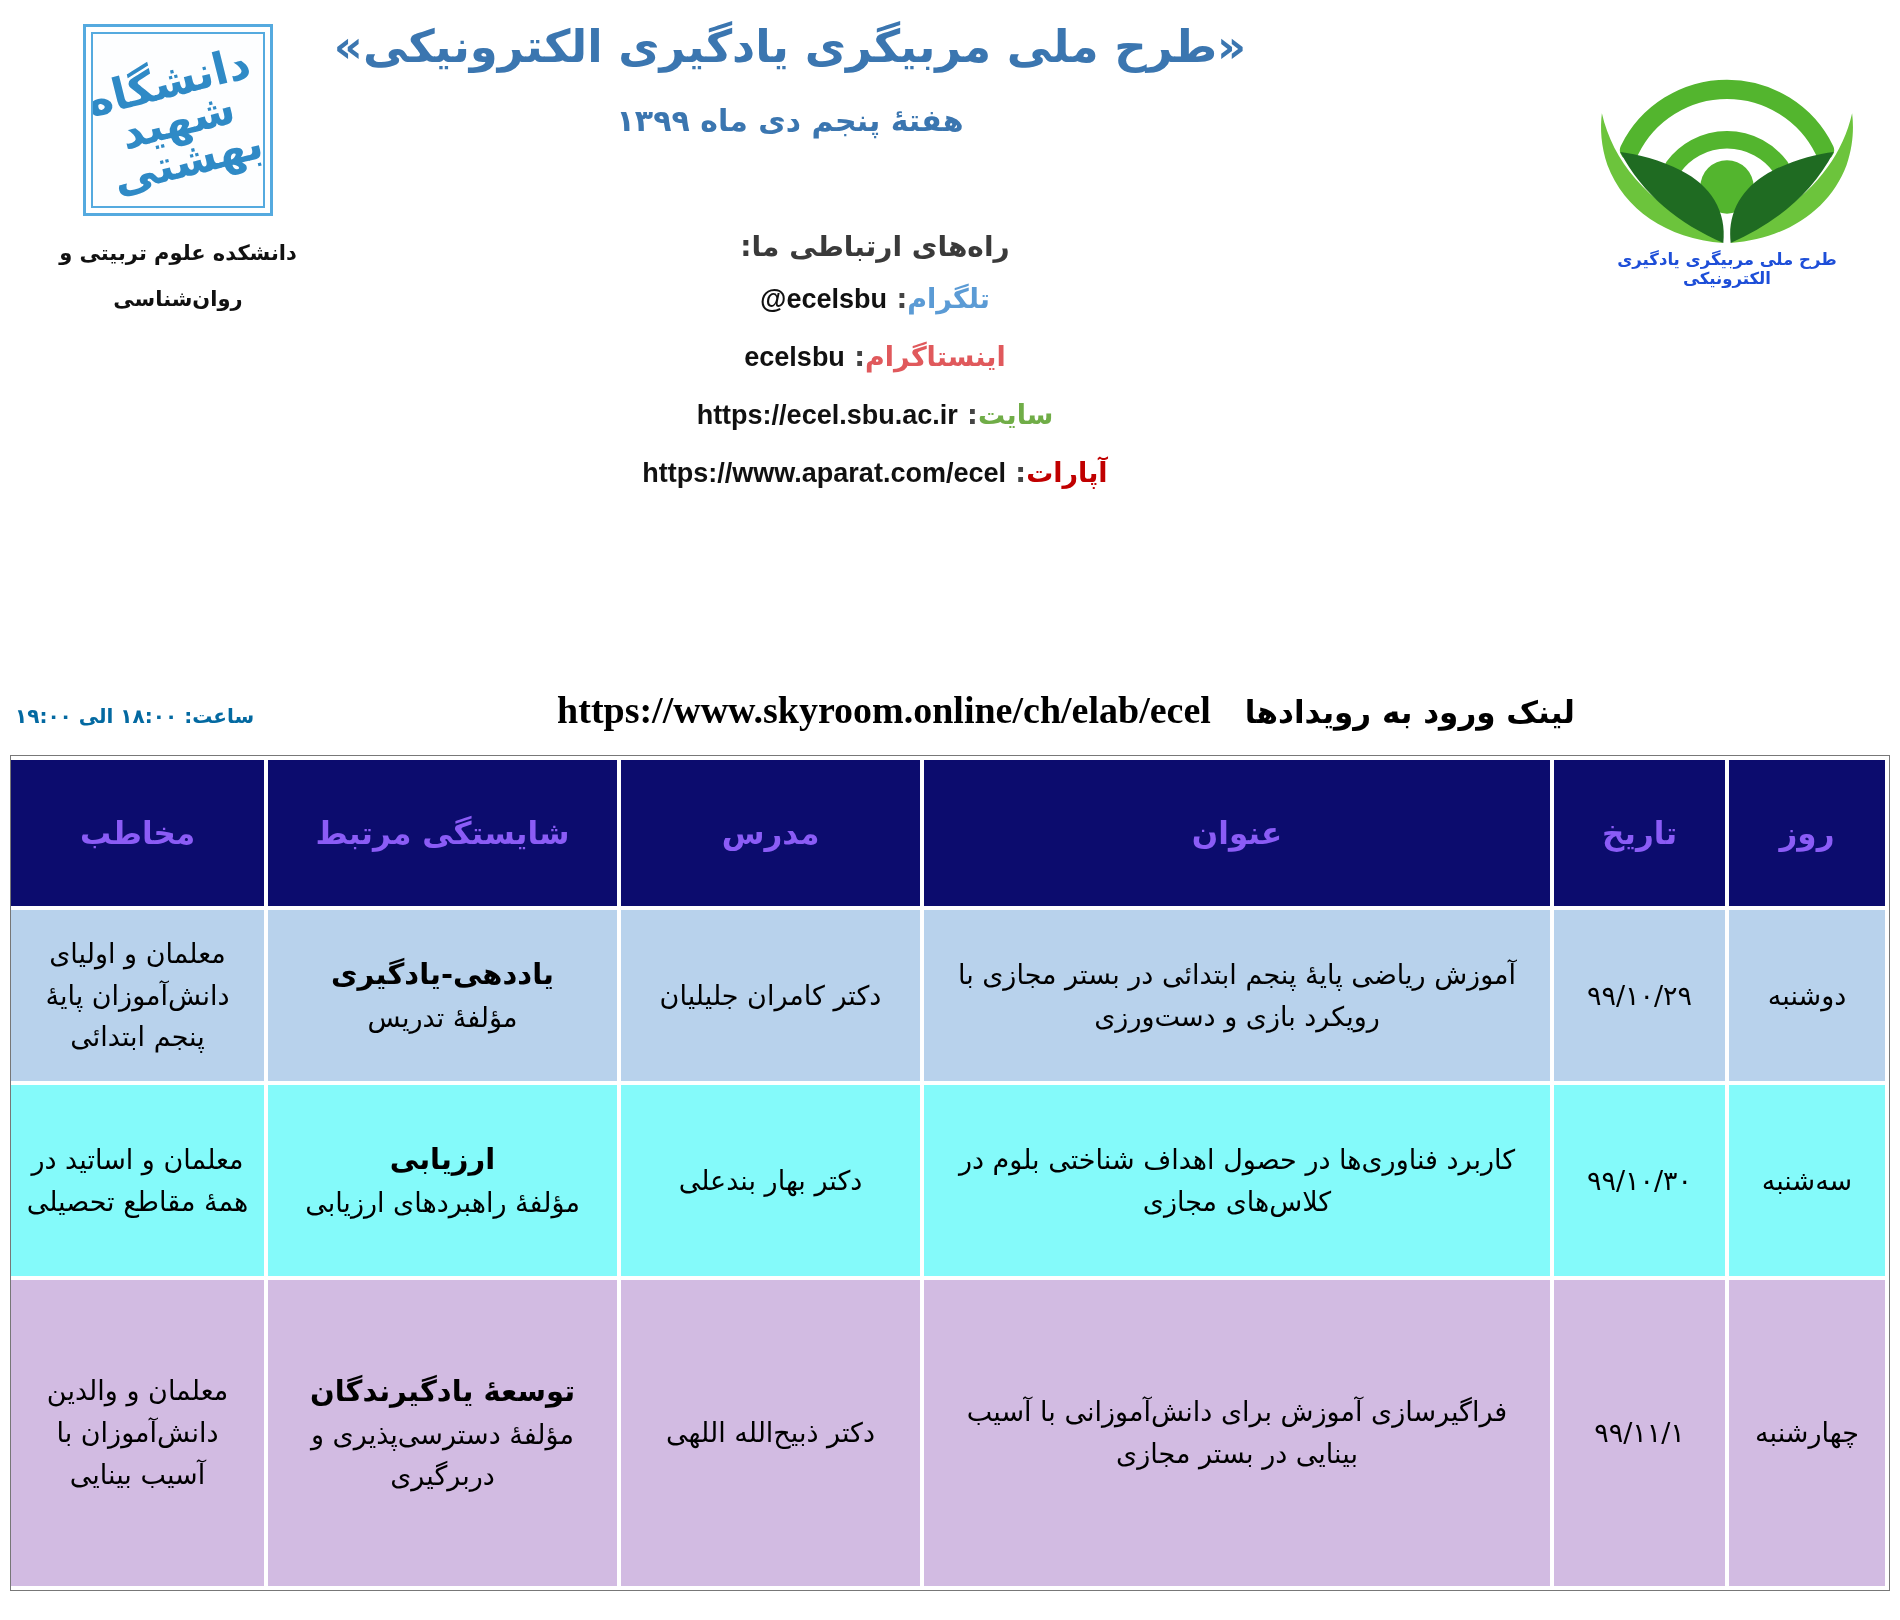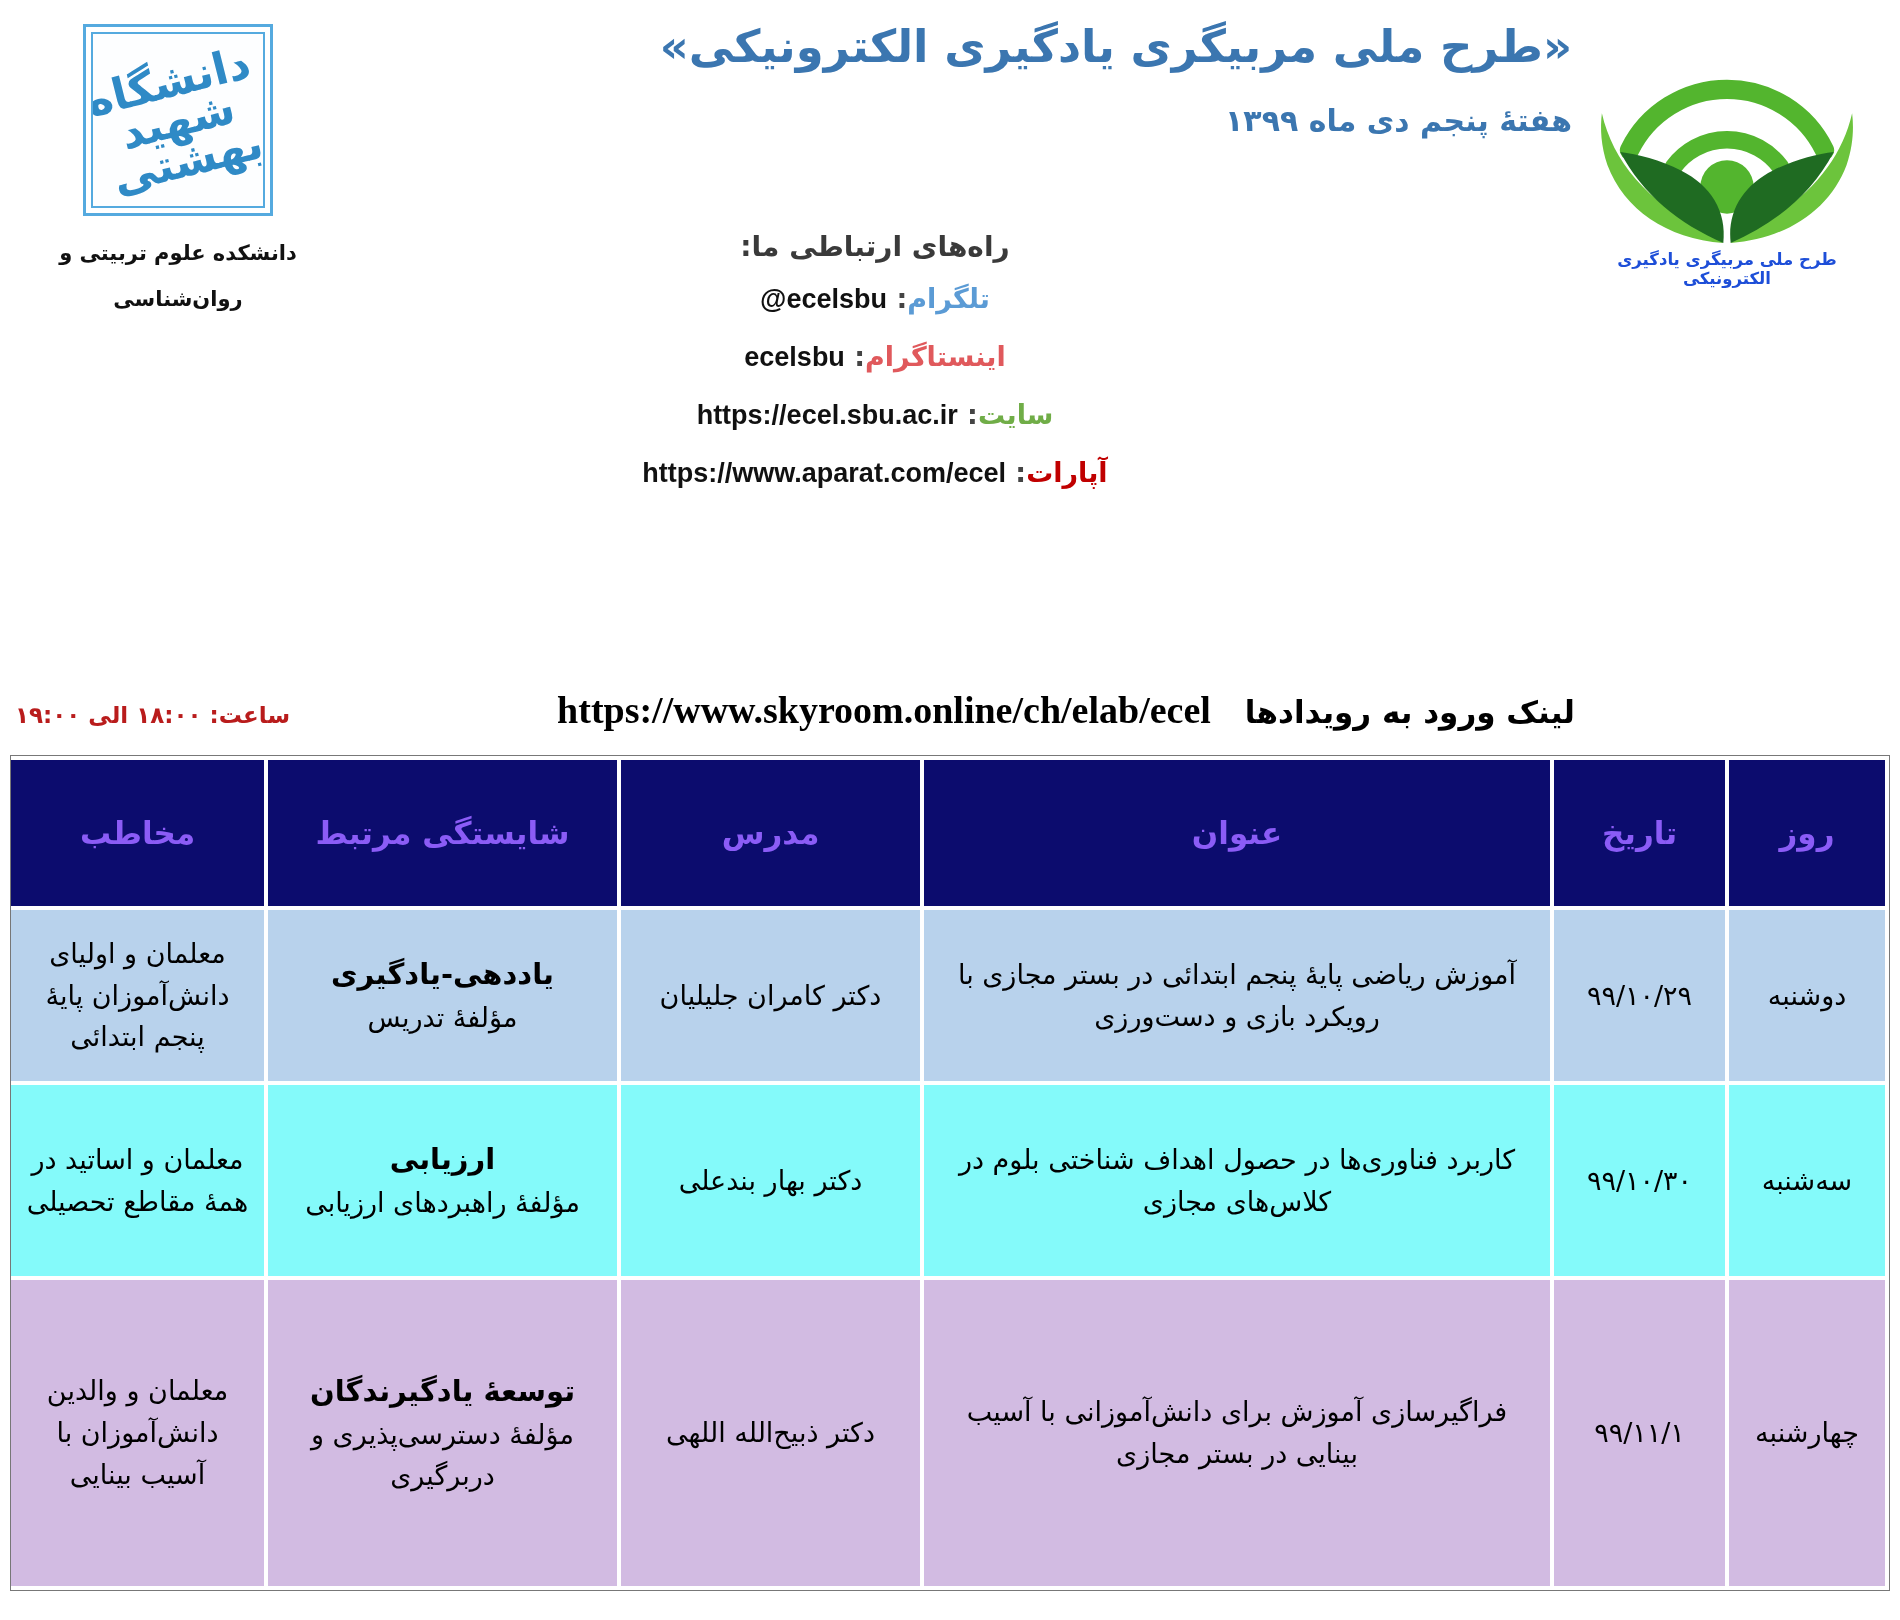--- a/index.html
+++ b/index.html
@@ -9,21 +9,21 @@
   
   .uni-block { position:absolute; left:8px; top:24px; width:340px; text-align:center; }
   .uni-logo { width:190px; height:192px; margin:0 auto; border:3px solid #55aadf; padding:5px; background:#fff; }
   .uni-logo-inner { width:100%; height:100%; border:2px solid #55aadf; overflow:hidden;
                     display:flex; align-items:center; justify-content:center; background:#fdfeff; }
   .uni-cal { transform:rotate(-14deg) translateY(2px); color:#2f8ac6; font-weight:bold;
              font-size:44px; line-height:0.92; letter-spacing:-3px; text-align:center; }
   .uni-text { margin-top:14px; font-weight:bold; color:#111; font-size:21px; line-height:2.2; }
 
   
-  .title-wrap { position:absolute; left:0; right:328px; top:20px; }
+  .title-wrap { position:absolute; left:0; right:320px; top:20px; text-align:center; }
   .main-title { color:#3b76b0; font-weight:bold; font-size:45px; }
   .sub-title  { color:#3b76b0; font-weight:bold; font-size:30px; margin-top:30px; }
 
   
   .prog-block { position:absolute; right:18px; top:14px; width:310px; text-align:center; }
   .prog-logo { width:280px; height:230px; margin:0 auto; }
   .prog-caption { margin-top:2px; color:#1d4ed8; font-weight:bold; font-size:16.5px; }
 
   
   .contact { position:absolute; left:0; right:150px; top:230px; text-align:center; }
@@ -33,21 +33,21 @@
   .contact-line .val { font-family:"Liberation Sans","DejaVu Sans",sans-serif; font-weight:bold; color:#111; }
   .contact-line .colon { color:#444; }
 
   
   .events-line { position:absolute; left:15px; right:15px; top:688px; display:flex;
                  align-items:baseline; justify-content:space-between; }
   .events-right { display:flex; align-items:baseline; gap:34px; margin-left:0; margin-right:310px; }
   .events-label { font-size:31px; font-weight:bold; color:#000; }
   .events-url { font-family:"Liberation Serif","DejaVu Serif",serif; font-weight:bold;
                 font-size:38px; color:#000; }
-  .events-time { font-size:23px; font-weight:bold; color:#b91c1c; }
+  .events-time { font-size:20px; font-weight:bold; color:#0369a1; }
 
   
   .sched-wrap { position:absolute; left:11px; top:756px; width:1878px; outline:1px solid #777; }
   table.sched { width:100%; border-collapse:collapse; table-layout:fixed; direction:rtl; }
   table.sched th, table.sched td { border:4px solid #ffffff; text-align:center; vertical-align:middle;
                                    padding:6px 10px; overflow:hidden; }
   table.sched th { background:#0c0c6e; color:#8b5cf6; font-size:31px; font-weight:bold; height:150px; }
   table.sched td { color:#000; font-size:27px; line-height:1.55; }
   tr.r1 td { height:175px; }
   tr.r2 td { height:195px; }

